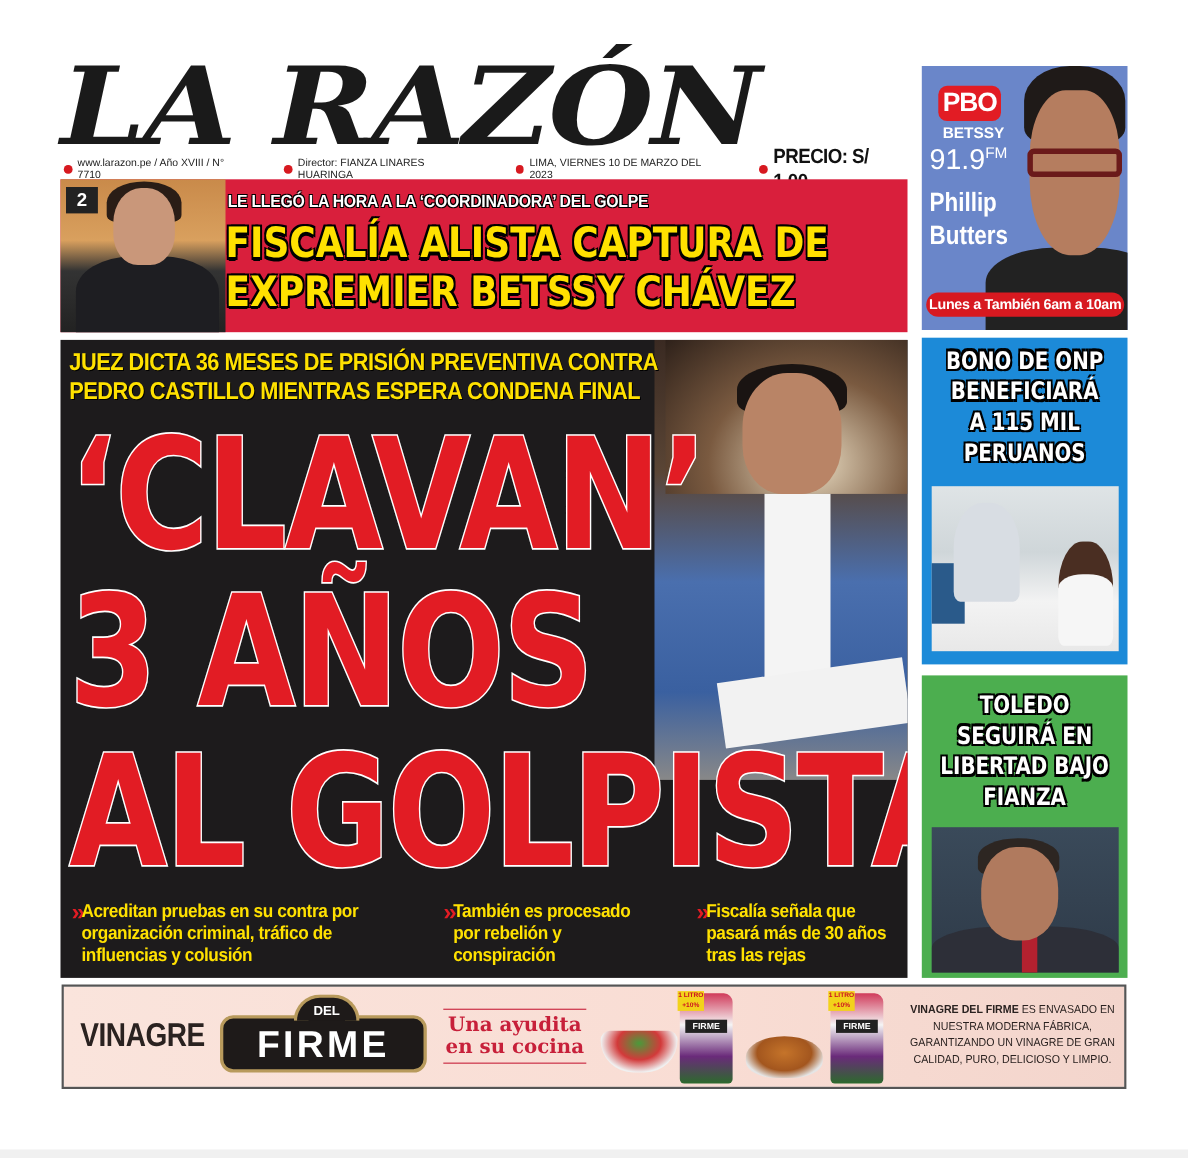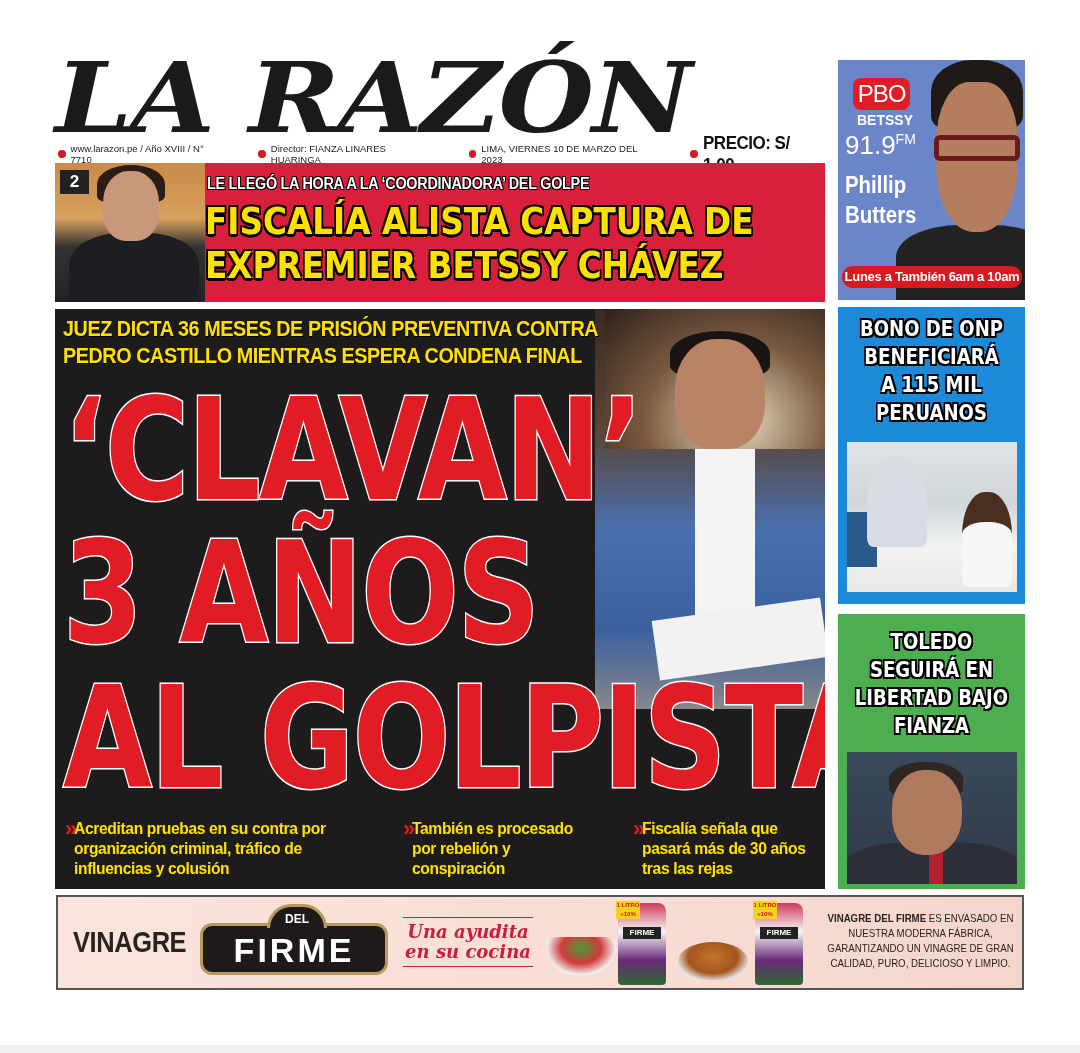--- a/index.html
+++ b/index.html
@@ -37,21 +37,21 @@
   .main .big.l1 { top: 72px; font-size: 140px; }
   .main .big.l2 { top: 215px; font-size: 140px; }
   .main .big.l3 { top: 360px; font-size: 140px; }
   .bullets { position: absolute; left: 0; top: 510px; width: 770px; height: 70px; display: flex; }
   .bullet { display: flex; align-items: flex-start; font-family: "Liberation Sans", sans-serif; font-weight: bold; font-size: 17px; line-height: 20px; color: #ffe100; letter-spacing: -0.4px; }
   .bullet .chev { color: #e21c24; font-size: 22px; line-height: 20px; margin-right: 3px; font-weight: bold; letter-spacing: -6px; }
   .bullet .txt { transform: scaleX(0.92); transform-origin: left top; }
 
   
   .radio-ad { position: absolute; left: 838px; top: 60px; width: 187px; height: 240px; background: #6a86c9; overflow: hidden; }
-  .radio-ad .pbo { position: absolute; left: 15px; top: 18px; width: 57px; height: 32px; background: #e21c24; border-radius: 8px; color: #fff; font-weight: normal; font-size: 24px; text-align: center; line-height: 32px; letter-spacing: -1px; }
+  .radio-ad .pbo { position: absolute; left: 15px; top: 18px; width: 57px; height: 32px; background: #e21c24; border-radius: 8px; color: #fff; font-weight: bold; font-size: 24px; text-align: center; line-height: 32px; letter-spacing: -1px; }
   .radio-ad .radio { position: absolute; left: 19px; top: 52px; color: #fff; font-weight: bold; font-size: 14px; }
   .radio-ad .freq { position: absolute; left: 7px; top: 70px; color: #fff; font-size: 26px; }
   .radio-ad .freq .fm { font-size: 14px; vertical-align: super; margin-top: 20px; }
   .radio-ad .host { position: absolute; left: 7px; top: 110px; width: 90px; color: #fff; font-weight: bold; font-size: 24px; line-height: 30px; transform: scaleX(0.85); transform-origin: left top; }
   .radio-ad .face { position: absolute; left: 88px; top: 0; width: 100px; height: 200px; }
   .radio-ad .face .hair { position: absolute; left: 5px; top: 0; width: 92px; height: 70px; border-radius: 45% 45% 20% 20%; background: #1f1a18; }
   .radio-ad .face .skin { position: absolute; left: 10px; top: 22px; width: 82px; height: 150px; border-radius: 40% 40% 45% 45%; background: #b57d5f; }
   .radio-ad .face .glasses { position: absolute; left: 8px; top: 75px; width: 86px; height: 26px; border: 5px solid #6b1a1a; border-radius: 6px; }
   .radio-ad .face .jacket { position: absolute; left: -30px; top: 165px; width: 160px; height: 80px; background: #222; border-radius: 40% 40% 0 0; }
   .radio-ad .schedule { position: absolute; left: 4px; top: 206px; width: 180px; height: 22px; background: #d71920; border-radius: 11px; color: #fff; font-weight: bold; font-size: 13px; text-align: center; line-height: 22px; letter-spacing: -0.3px; }
@@ -70,21 +70,21 @@
   .toledo .photo .hair { position: absolute; left: 42px; top: 10px; width: 74px; height: 34px; border-radius: 50% 50% 20% 20%; background: #2d2622; }
   .toledo .photo .suit { position: absolute; left: 0; top: 90px; width: 170px; height: 50px; background: #2d2f38; border-radius: 40% 40% 0 0; }
   .toledo .photo .tie { position: absolute; left: 82px; top: 96px; width: 14px; height: 40px; background: #b3212f; }
 
   
   .ad { position: absolute; left: 56px; top: 895px; width: 968px; height: 95px; background: linear-gradient(90deg, #fae4dc 0%, #f9ddd4 60%, #f3d5cc 100%); border: 2px solid #555; }
   .ad .vin { position: absolute; left: 15px; top: 28px; font-family: "Liberation Sans", sans-serif; font-weight: bold; font-size: 30px; color: #2a2220; letter-spacing: -0.5px; transform: scaleX(0.85); transform-origin: left top; }
   .ad .brand { position: absolute; left: 142px; top: 26px; width: 188px; height: 52px; background: #1e1a19; border: 3px solid #b89a5c; border-radius: 12px; }
   .ad .brand .del { position: absolute; left: 64px; top: -22px; width: 60px; height: 24px; background: #1e1a19; border: 3px solid #b89a5c; border-bottom: none; border-radius: 30px 30px 0 0; color: #fff; font-weight: bold; font-size: 12px; text-align: center; line-height: 24px; }
   .ad .brand .firme { position: absolute; left: 0; top: 4px; width: 182px; text-align: center; color: #fff; font-weight: bold; font-size: 34px; letter-spacing: 3px; line-height: 40px; }
-  .ad .slogan { position: absolute; left: 345px; top: 20px; width: 130px; font-family: "DejaVu Serif", serif; font-style: italic; font-weight: bold; font-size: 18px; line-height: 20px; color: #c7203a; text-align: center; border-top: 1px solid #c7203a; border-bottom: 1px solid #c7203a; padding: 4px 0; }
+  .ad .slogan { position: absolute; left: 345px; top: 20px; width: 130px; font-family: "DejaVu Serif", serif; font-weight: bold; font-size: 18px; line-height: 20px; color: #c7203a; text-align: center; border-top: 1px solid #c7203a; border-bottom: 1px solid #c7203a; padding: 4px 0; }
   .ad .salad { position: absolute; left: 488px; top: 40px; width: 70px; height: 38px; background: radial-gradient(ellipse at 50% 30%, #4a9a3a 0%, #d23a3a 40%, #f0f0f0 70%); border-radius: 10px 10px 35px 35px; }
   .ad .pouch { position: absolute; top: 6px; width: 48px; height: 82px; background: linear-gradient(180deg, #d03a5a 0%, #f5f5f5 35%, #6a2a7a 70%, #2c6a2c 100%); border-radius: 8px 8px 4px 4px; }
   .ad .pouch.p1 { left: 560px; }
   .ad .pouch.p2 { left: 697px; }
   .ad .pouch .lbl { position: absolute; left: 5px; top: 24px; width: 38px; height: 12px; background: #222; color: #fff; font-size: 8px; font-weight: bold; text-align: center; line-height: 12px; }
   .ad .pouch .litro { position: absolute; left: -2px; top: -2px; width: 24px; height: 18px; background: #f2d21a; color: #c12; font-size: 6px; font-weight: bold; line-height: 9px; text-align: center; }
   .ad .chicken { position: absolute; left: 620px; top: 45px; width: 70px; height: 38px; background: radial-gradient(ellipse at 50% 40%, #c5742a 0%, #a3561e 50%, #e5e5e5 75%); border-radius: 50% 50% 40% 40%; }
   .ad .copy { position: absolute; left: 760px; top: 14px; width: 205px; font-family: "Liberation Sans", sans-serif; font-size: 10.5px; line-height: 15px; color: #2a2220; text-align: center; transform: scaleX(0.92); }
   .ad .copy b { font-weight: bold; }
 </style>

